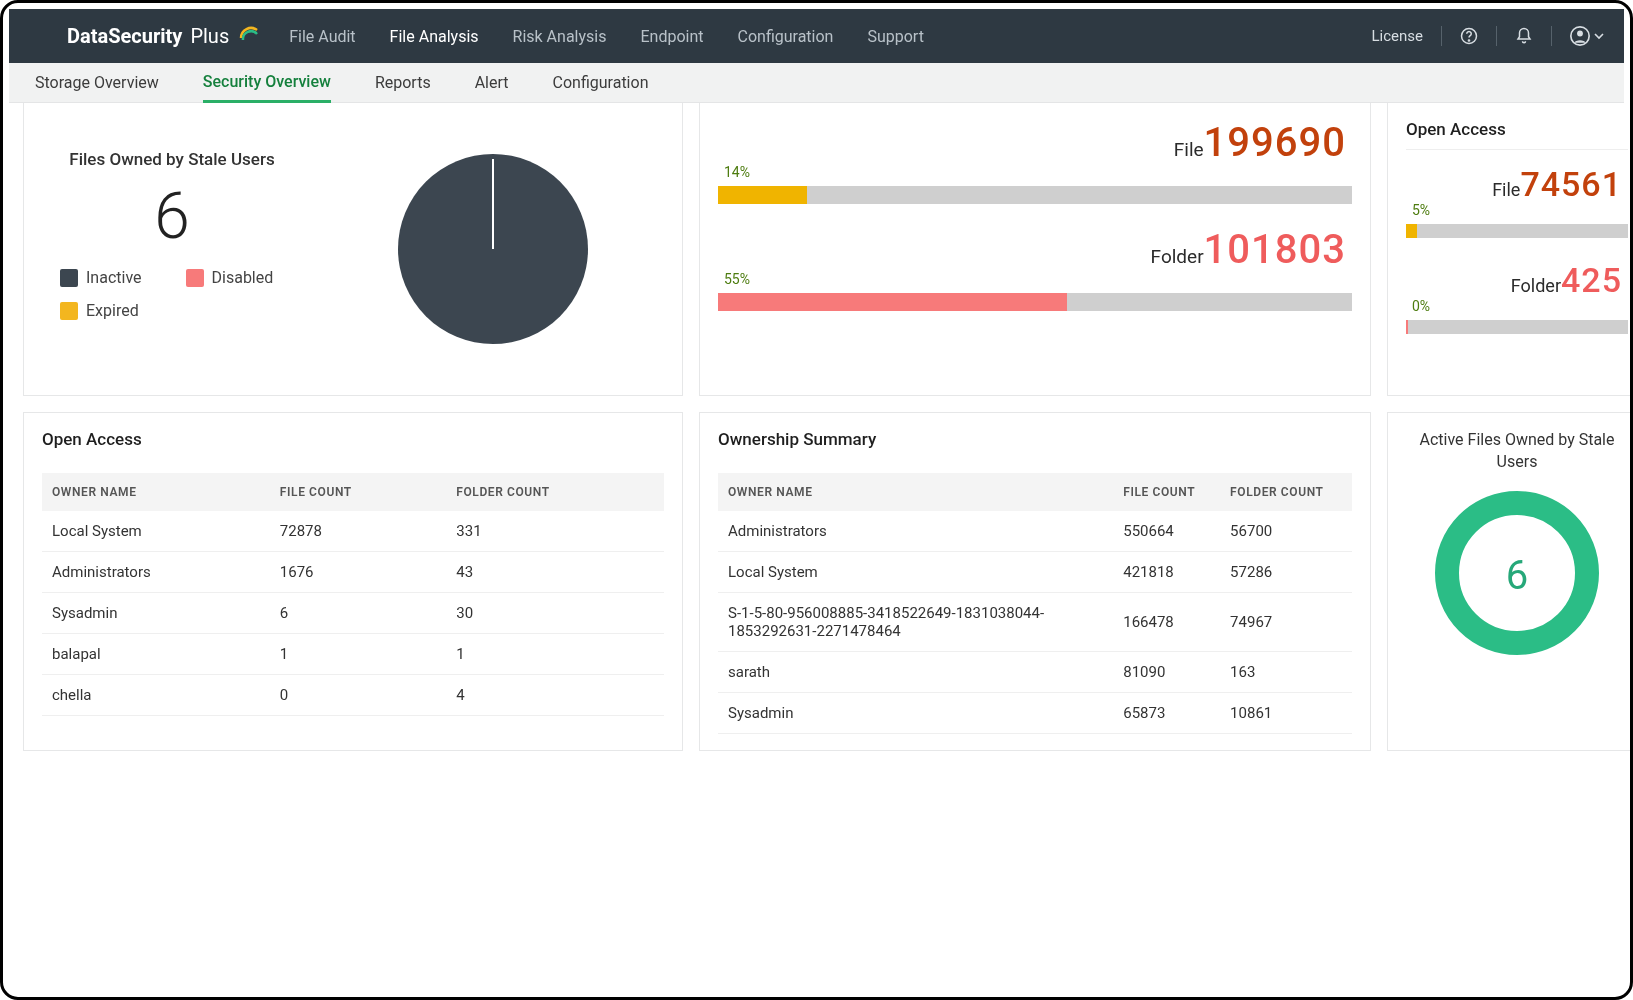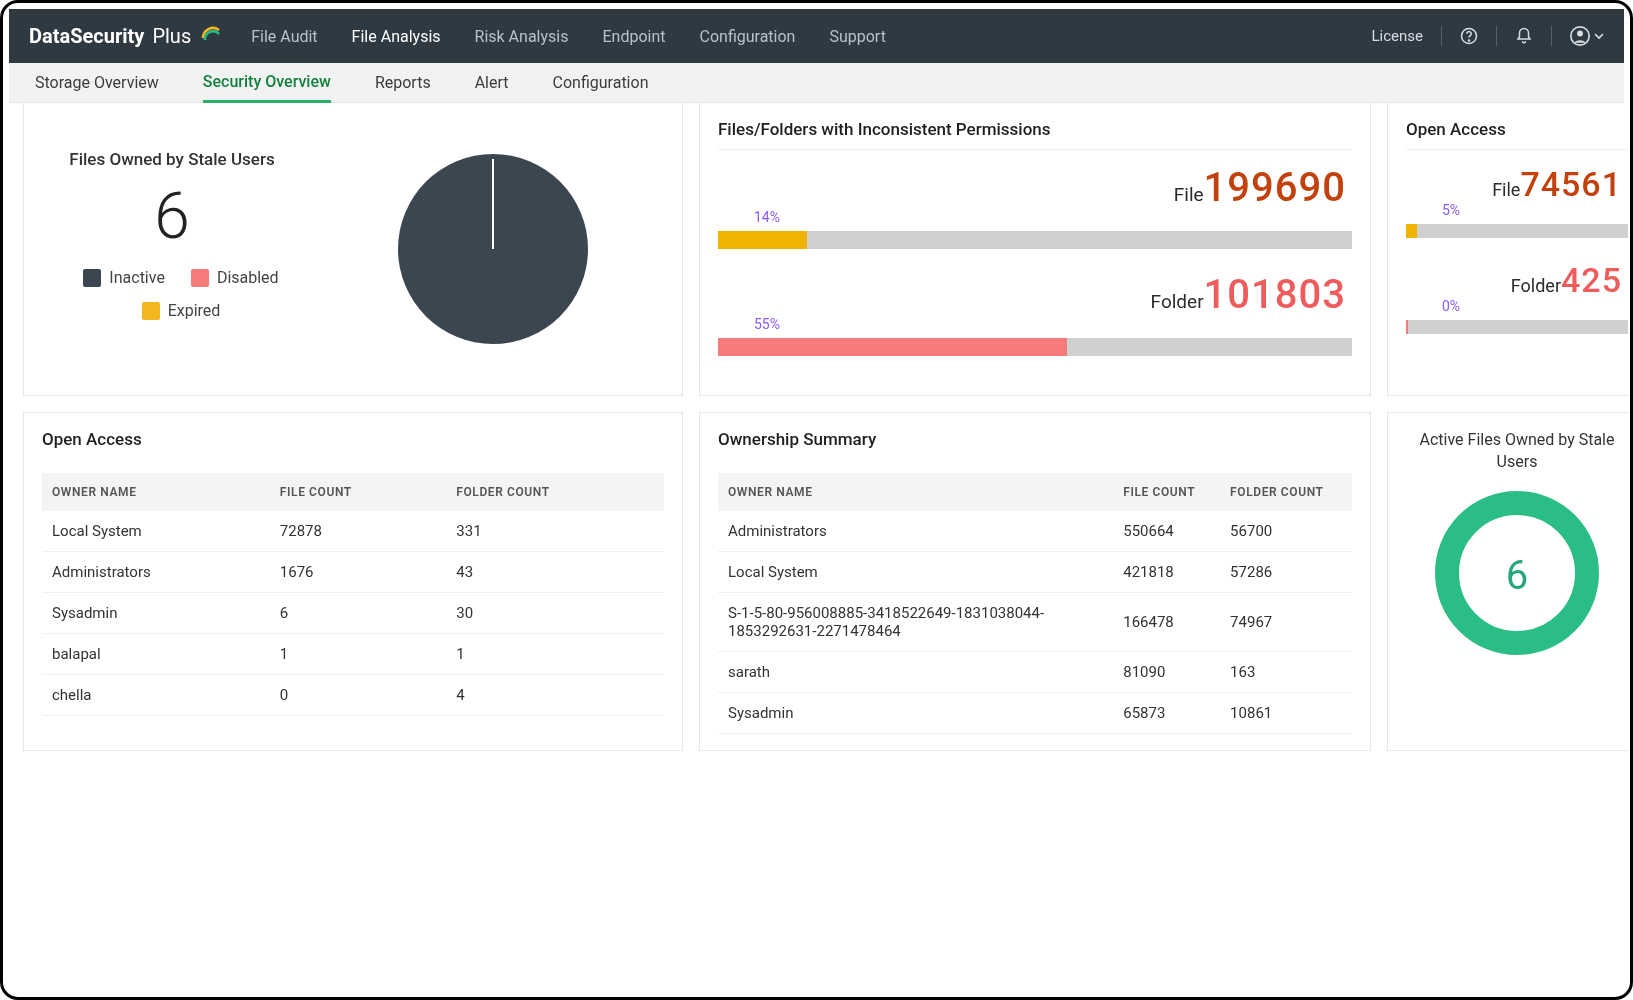--- a/index.html
+++ b/index.html
@@ -19,21 +19,21 @@
 
 
 .topnav {
   height: 54px;
   background: #2e3942;
   display: flex;
   align-items: center;
   padding: 0 20px;
   color: #fff;
 }
-.brand { display:flex; align-items:center; gap:8px; font-size:20px; font-weight:400; margin-right:28px;}
+.brand { display:flex; align-items:center; gap:8px; font-size:20px; font-weight:400; margin-right:28px;margin-left:38px;}
 .brand-bold { font-weight:700; }
 .brand-logo { width:24px; height:24px; position:relative; }
 .brand-logo svg { width:24px; height:24px; }
 .topnav-items { display:flex; gap:34px; }
 .topnav-item { color:#b8c1c8; font-size:16px; cursor:pointer; }
 .topnav-item.active { color:#fff; font-weight:400; }
 .topnav-right { margin-left:auto; display:flex; align-items:center; gap:18px; color:#d7dde2; }
 .topnav-right .divider { width:1px; height:20px; background:#56626b; }
 .license { font-size:15px; cursor:pointer;margin-left:44px; }
 .icon-btn { cursor:pointer; display:flex; align-items:center; }
@@ -54,34 +54,34 @@
 
 .content { padding: 0 14px; display:grid; grid-template-columns: 660px 672px 260px; gap:16px; }
 .card { background:#fff; border:1px solid #e6e7e8; padding:16px 18px; }
 .card-title { font-size:17px; color:#1f1f1f; font-weight:500; padding-bottom:10px; border-bottom:1px solid #eee; margin-bottom:14px;}
 
 
 .row1-staleusers { display:flex; gap:20px; align-items:flex-start; padding-top:30px; padding-bottom:30px;}
 .stale-left { flex:0 0 260px; text-align:center; }
 .stale-title { font-size:17px; font-weight:500; margin-bottom:10px; }
 .stale-count { font-size:64px; font-weight:300; color:#222; margin-bottom:14px;}
-.legend { display:flex; flex-wrap:wrap; gap:14px 26px; justify-content:center; padding-left:18px;}
+.legend { display:flex; flex-wrap:wrap; gap:14px 44px; justify-content:flex-start; padding-left:18px;}
 .legend-item { display:flex; align-items:center; gap:8px; font-size:16px; color:#444;}
 .swatch { width:18px; height:18px; border-radius:2px; }
 .sw-inactive { background:#3c4650; }
 .sw-disabled { background:#f77a7a; }
 .sw-expired { background:#f3b61f; }
 .pie-wrap { flex:1; display:flex; justify-content:center; }
 
 .bar-block { margin-bottom:22px; }
 .bar-top { display:flex; justify-content:flex-end; align-items:baseline; padding:0 6px;}
 .bar-label { font-size:19px; color:#2b2b2b; }
 .bar-val-yellow { font-size:40px; font-weight:500; color:#c2410c; letter-spacing:1px;}
 .bar-val-red { font-size:40px; font-weight:500; color:#ef5c5c; letter-spacing:1px;}
-.bar-pct { font-size:14px; color:#8b5cf6; padding-left:6px; margin-top:-2px;margin-left:30px;}
+.bar-pct { font-size:14px; color:#4d7c0f; padding-left:6px; margin-top:-2px;}
 .bar-track { height:18px; background:#cfcfcf; margin-top:6px; position:relative; }
 .bar-fill { height:100%; position:absolute; left:0; top:0; }
 .fill-yellow { background:#f0b400; }
 .fill-red { background:#f77a7a; }
 
 .openaccess-small .bar-label { font-size:18px; }
 .openaccess-small .bar-val-yellow { font-size:34px; }
 .openaccess-small .bar-val-red { font-size:34px; }
 .openaccess-small .bar-track { height:14px; }
 
@@ -187,21 +187,20 @@
       <div class="pie-wrap">
         <svg width="200" height="200" viewBox="0 0 200 200">
           <circle cx="100" cy="100" r="95" fill="#3c4650"></circle>
           <line x1="100" y1="100" x2="100" y2="10" stroke="#fff" stroke-width="2"></line>
         </svg>
       </div>
     </div>
   </div>
 
   <div class="card" style="border-top:none;">
-    <div class="card-title">Files/Folders with Inconsistent Permissions</div>
     <div class="bar-block">
       <div class="bar-top">
         <span class="bar-label">File</span>
         <span class="bar-val-yellow">199690</span>
       </div>
       <div class="bar-pct">14%</div>
       <div class="bar-track">
               <div class="bar-fill fill-yellow" style="width: 14%;"></div>
             </div>
     </div>

